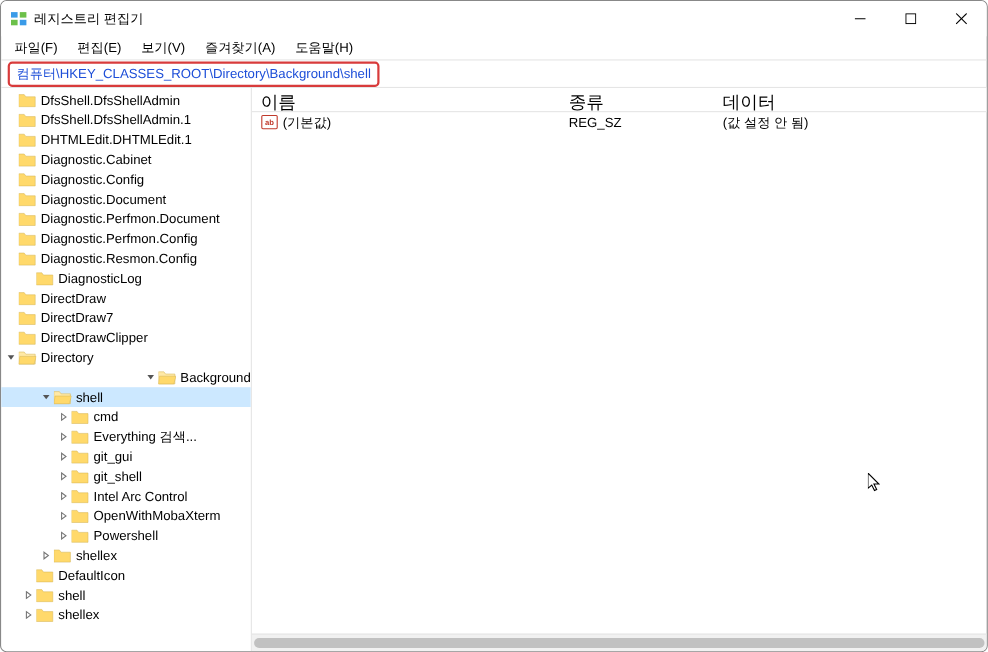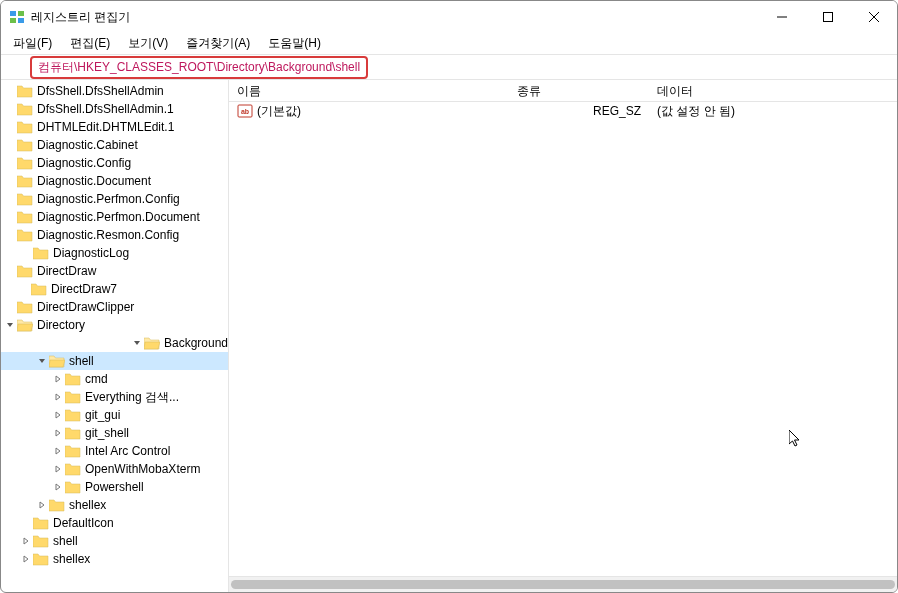--- a/index.html
+++ b/index.html
@@ -60,23 +60,22 @@
       display: flex;
       align-items: center;
       padding: 2px 6px;
       position: relative;
     }
     .address-box {
       border: 2px solid #d83b3b;
       border-radius: 4px;
       padding: 1px 6px;
       font-size: 12px;
-      color: #be185d;
+      color: #1d4ed8;
       display: inline-block;
-      margin-left: 23px;
     }
 
     .content {
       flex: 1;
       display: flex;
       min-height: 0;
       border-top: 1px solid #e5e5e5;
     }
     .tree-pane {
       width: 228px;
@@ -121,41 +120,41 @@
       display: flex;
       flex-direction: column;
       overflow: auto;
       position: relative;
     }
     .list-header {
       display: flex;
       height: 22px;
       border-bottom: 1px solid #e5e5e5;
       background: #fff;
-      font-size: 12px;
+      font-size: 16px;
       color: #000;
     }
     .list-header .col {
       padding: 3px 8px;
       border-right: 1px solid transparent;
     }
     .col-name { width: 280px; }
     .col-type { width: 140px; }
     .col-data { flex: 1; }
 
     .list-body { flex: 1; }
     .list-row {
       display: flex;
       height: 18px;
       align-items: center;
       font-size: 12px;
     }
     .list-row .cell { padding: 0 8px; }
     .cell-name { width: 280px; display: flex; align-items: center; gap: 4px; }
-    .cell-type { width: 140px; text-align: right; }
+    .cell-type { width: 140px; }
     .cell-data { flex: 1; }
     .val-icon {
       width: 16px; height: 16px;
       display: inline-flex; align-items: center; justify-content: center;
       flex-shrink: 0;
     }
     .cursor {
       position: absolute;
       left: 560px;
       top: 350px;
@@ -277,59 +276,59 @@
         </span>
         <span class="label">Diagnostic.Document</span>
       </div>
       <div class="tree-node" style="padding-left: 2px;">
         <span class="twisty empty"></span>
         <span class="folder-icon">
           <svg viewBox="0 0 16 14">
             <path d="M0 2 L5 2 L6.5 4 L15 4 L15 13 L0 13 Z" fill="#ffd96b" stroke="#d7b85a" stroke-width="0.5"></path>
           </svg>
         </span>
+        <span class="label">Diagnostic.Perfmon.Document</span>
+      </div>
+      <div class="tree-node" style="padding-left: 2px;">
+        <span class="twisty empty"></span>
+        <span class="folder-icon">
+          <svg viewBox="0 0 16 14">
+            <path d="M0 2 L5 2 L6.5 4 L15 4 L15 13 L0 13 Z" fill="#ffd96b" stroke="#d7b85a" stroke-width="0.5"></path>
+          </svg>
+        </span>
         <span class="label">Diagnostic.Perfmon.Config</span>
       </div>
       <div class="tree-node" style="padding-left: 2px;">
         <span class="twisty empty"></span>
         <span class="folder-icon">
           <svg viewBox="0 0 16 14">
             <path d="M0 2 L5 2 L6.5 4 L15 4 L15 13 L0 13 Z" fill="#ffd96b" stroke="#d7b85a" stroke-width="0.5"></path>
           </svg>
         </span>
-        <span class="label">Diagnostic.Perfmon.Document</span>
-      </div>
-      <div class="tree-node" style="padding-left: 2px;">
-        <span class="twisty empty"></span>
-        <span class="folder-icon">
-          <svg viewBox="0 0 16 14">
-            <path d="M0 2 L5 2 L6.5 4 L15 4 L15 13 L0 13 Z" fill="#ffd96b" stroke="#d7b85a" stroke-width="0.5"></path>
-          </svg>
-        </span>
         <span class="label">Diagnostic.Resmon.Config</span>
       </div>
       <div class="tree-node" style="padding-left: 2px; margin-left: 16px;">
         <span class="twisty empty"></span>
         <span class="folder-icon">
           <svg viewBox="0 0 16 14">
             <path d="M0 2 L5 2 L6.5 4 L15 4 L15 13 L0 13 Z" fill="#ffd96b" stroke="#d7b85a" stroke-width="0.5"></path>
           </svg>
         </span>
         <span class="label">DiagnosticLog</span>
       </div>
       <div class="tree-node" style="padding-left: 2px;">
         <span class="twisty empty"></span>
         <span class="folder-icon">
           <svg viewBox="0 0 16 14">
             <path d="M0 2 L5 2 L6.5 4 L15 4 L15 13 L0 13 Z" fill="#ffd96b" stroke="#d7b85a" stroke-width="0.5"></path>
           </svg>
         </span>
         <span class="label">DirectDraw</span>
       </div>
-      <div class="tree-node" style="padding-left: 16px;">
+      <div class="tree-node" style="padding-left: 2px;">
         <span class="twisty empty"></span>
         <span class="folder-icon">
           <svg viewBox="0 0 16 14">
             <path d="M0 2 L5 2 L6.5 4 L15 4 L15 13 L0 13 Z" fill="#ffd96b" stroke="#d7b85a" stroke-width="0.5"></path>
           </svg>
         </span>
         <span class="label">DirectDraw7</span>
       </div>
       <div class="tree-node" style="padding-left: 2px;">
         <span class="twisty empty"></span>

